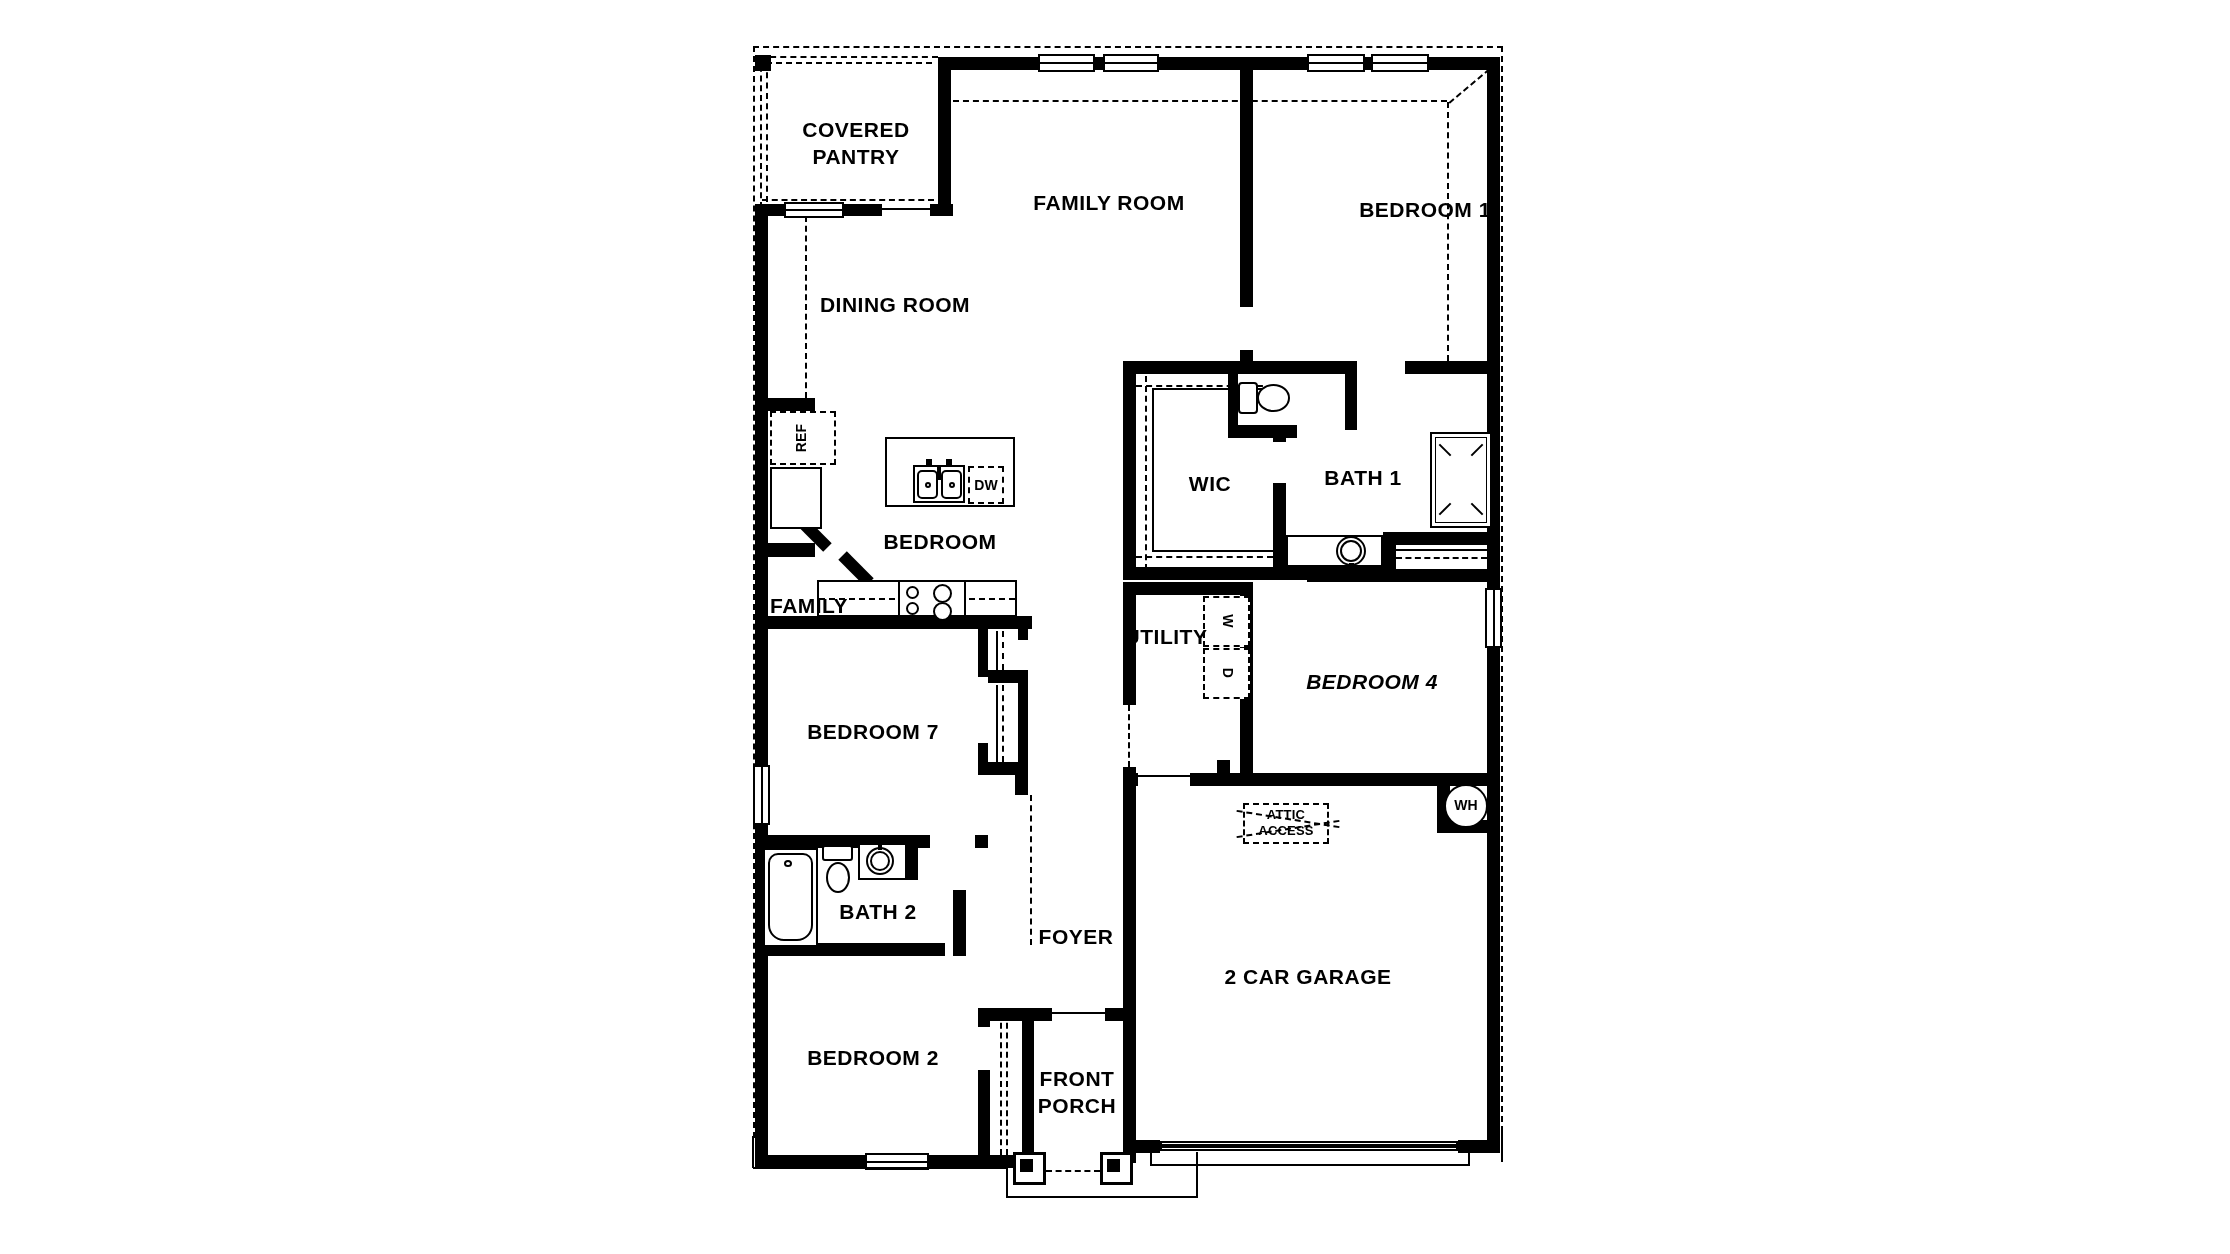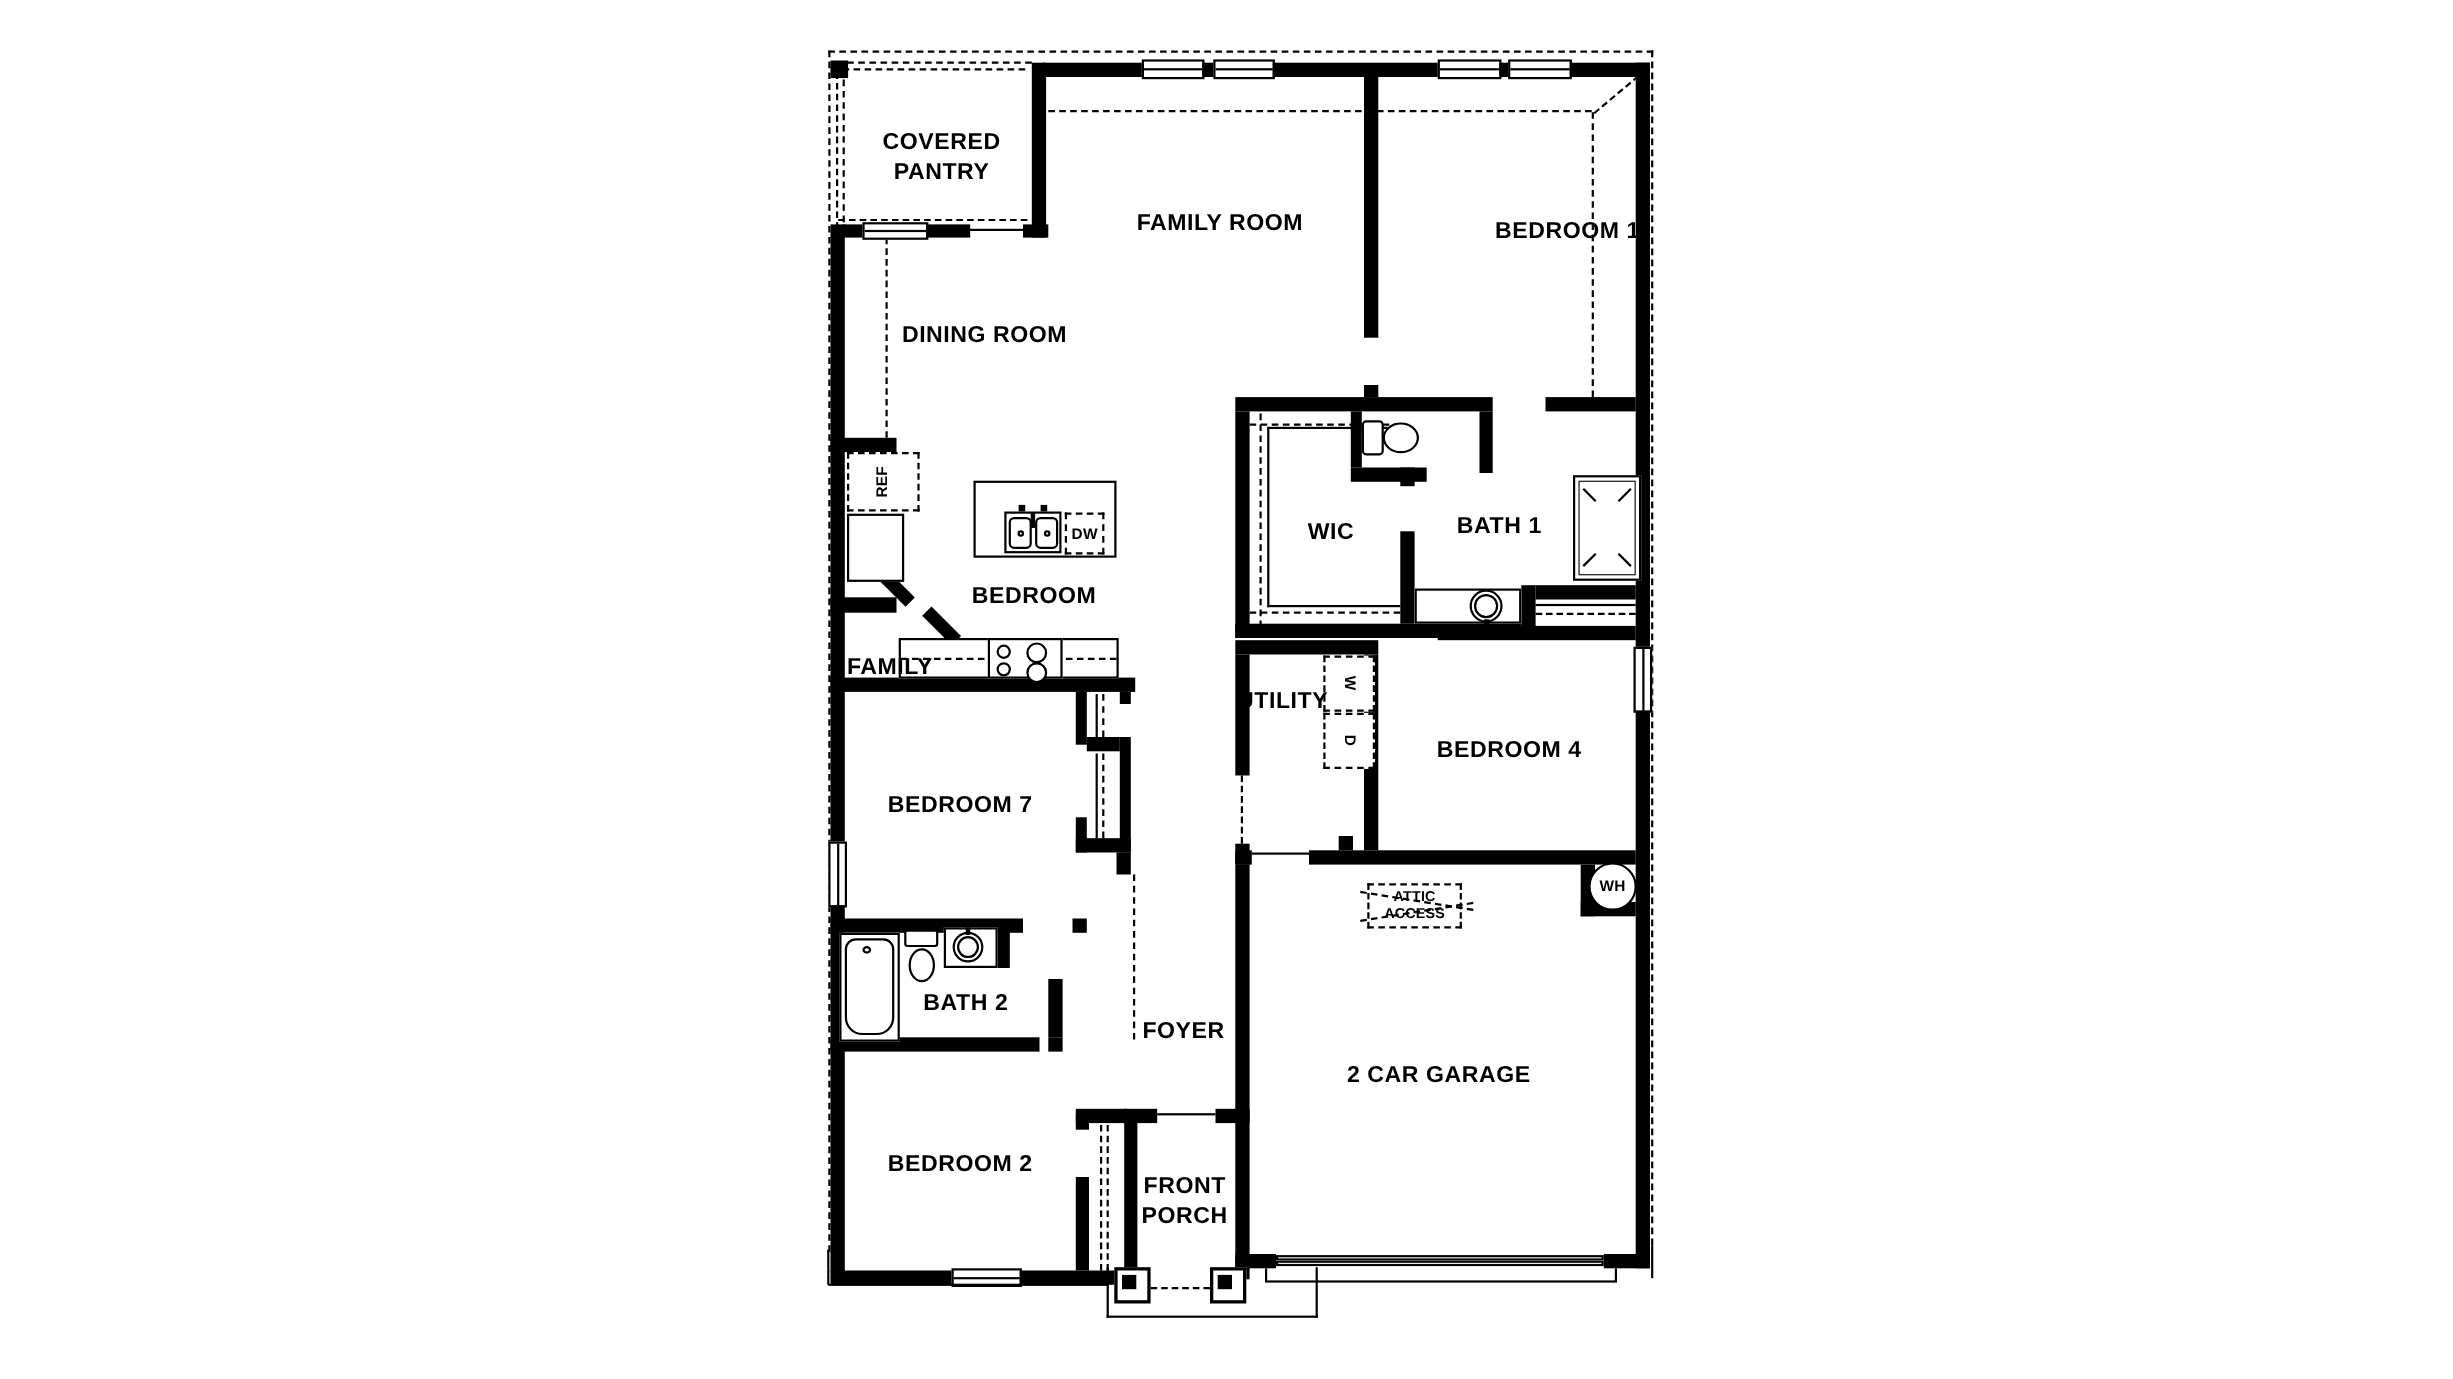--- a/index.html
+++ b/index.html
@@ -222,21 +222,21 @@
   <div class="lbl" style="left:856px;top:143px;">COVERED
 PANTRY</div>
   <div class="lbl" style="left:1098px;top:203px;margin-left:11px;">FAMILY ROOM</div>
   <div class="lbl" style="left:1425px;top:210px;">BEDROOM 1</div>
   <div class="lbl" style="left:895px;top:305px;">DINING ROOM</div>
   <div class="lbl" style="left:940px;top:542px;">BEDROOM</div>
   <div class="lbl" style="left:809px;top:606px;">FAMILY</div>
   <div class="lbl" style="left:1210px;top:484px;">WIC</div>
   <div class="lbl" style="left:1363px;top:478px;">BATH 1</div>
   <div class="lbl" style="left:1166px;top:637px;text-align:right;">UTILITY</div>
-  <div class="lbl" style="left:1372px;top:682px;">BEDROOM 4</div>
+  <div class="lbl" style="left:1372px;top:682px;font-style:italic;">BEDROOM 4</div>
   <div class="lbl" style="left:873px;top:732px;">BEDROOM 7</div>
   <div class="lbl" style="left:878px;top:912px;">BATH 2</div>
   <div class="lbl" style="left:1076px;top:937px;">FOYER</div>
   <div class="lbl" style="left:873px;top:1058px;">BEDROOM 2</div>
   <div class="lbl" style="left:1308px;top:977px;">2 CAR GARAGE</div>
   <div class="lbl" style="left:1077px;top:1092px;">FRONT
 PORCH</div>
 
 </div>
 

